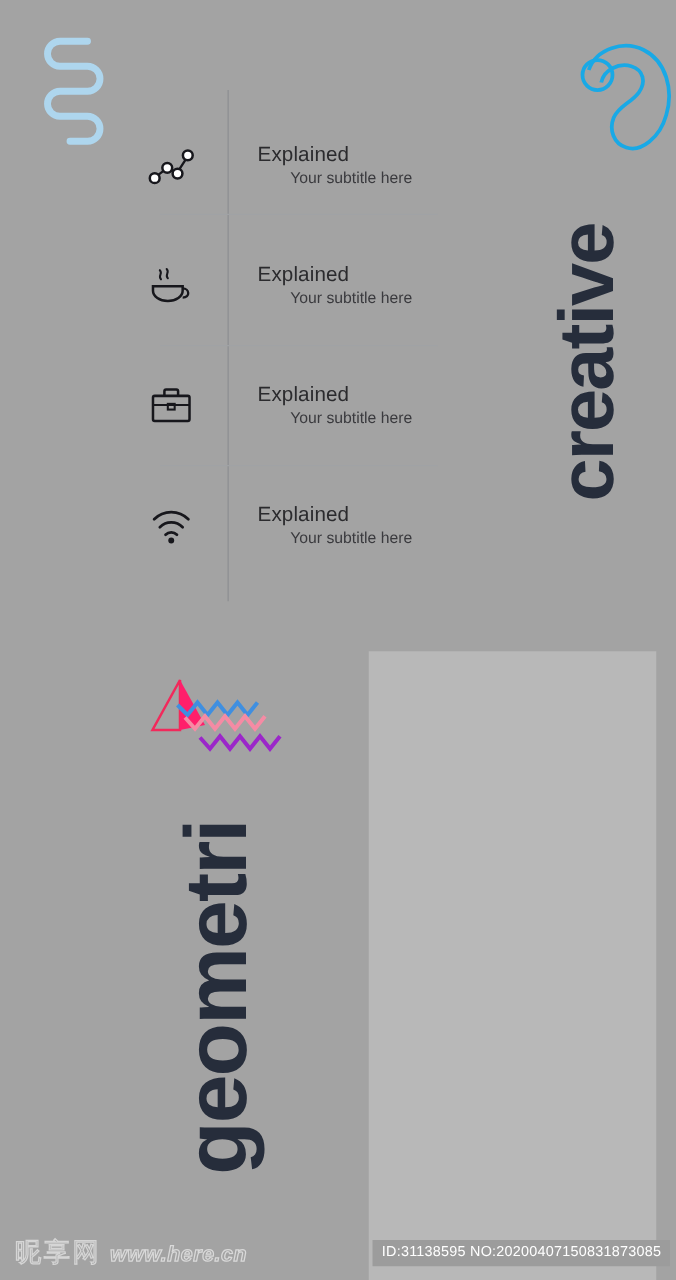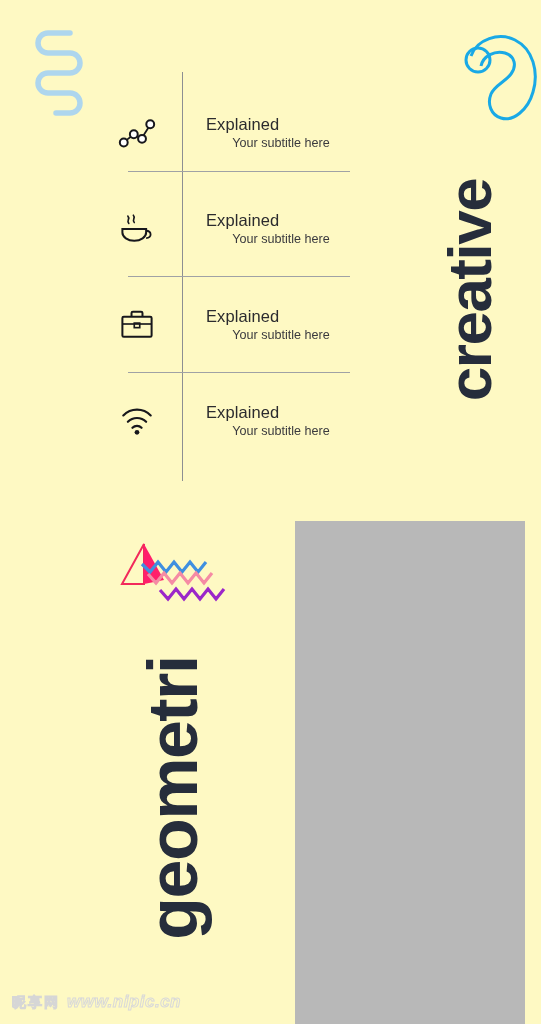--- a/index.html
+++ b/index.html
@@ -7,21 +7,21 @@
     padding: 0;
     background: #ffffff;
   }
   body {
     font-family: "Liberation Sans", sans-serif;
   }
   #canvas {
     position: relative;
     width: 541px;
     height: 1024px;
-    background: #fef9c3;
+    background: #a3a3a3;
     overflow: hidden;
   }
 
   
   .deco-squiggle {
     position: absolute;
     left: 26px;
     top: 28px;
     width: 60px;
     height: 92px;
@@ -185,23 +185,23 @@
   }
   .wm-logo {
     position: absolute;
     left: 12px;
     bottom: 10px;
     display: flex;
     align-items: baseline;
     gap: 7px;
   }
   .wm-cn {
-    font-size: 14px;
+    font-size: 21px;
     line-height: 24px;
-    font-weight: 700;
+    font-weight: 400;
     color: transparent;
     -webkit-text-stroke: 1px #d6d6d6;
     letter-spacing: 2px;
     font-family: "DejaVu Sans", sans-serif;
   }
   .wm-url {
     font-size: 17px;
     line-height: 20px;
     font-weight: 700;
     font-style: italic;
@@ -326,17 +326,18 @@
 
   <div class="word-geometri">
     <span>geometri</span>
   </div>
 
   <div class="gray-panel"></div>
 
   <div class="watermark-bar">
     <div class="wm-logo">
       <span class="wm-cn">昵享网</span>
-      <span class="wm-url">www.nipic.cn</span>
-    </div>
+      <span class="wm-url">www.here.cn</span>
+    </div>
+    <div class="wm-id">ID:31138595 NO:20200407150831873085</div>
   </div>
 
 </div>
 
 </body></html>

